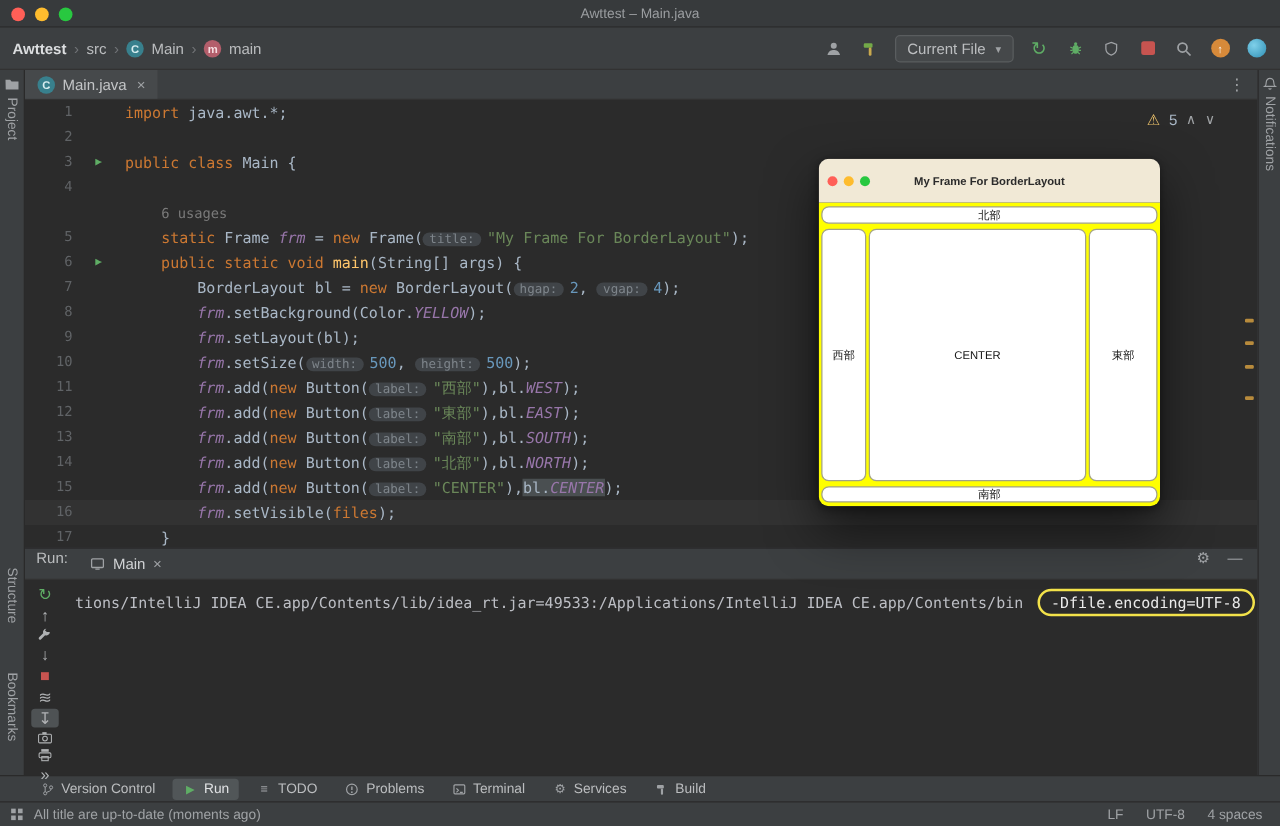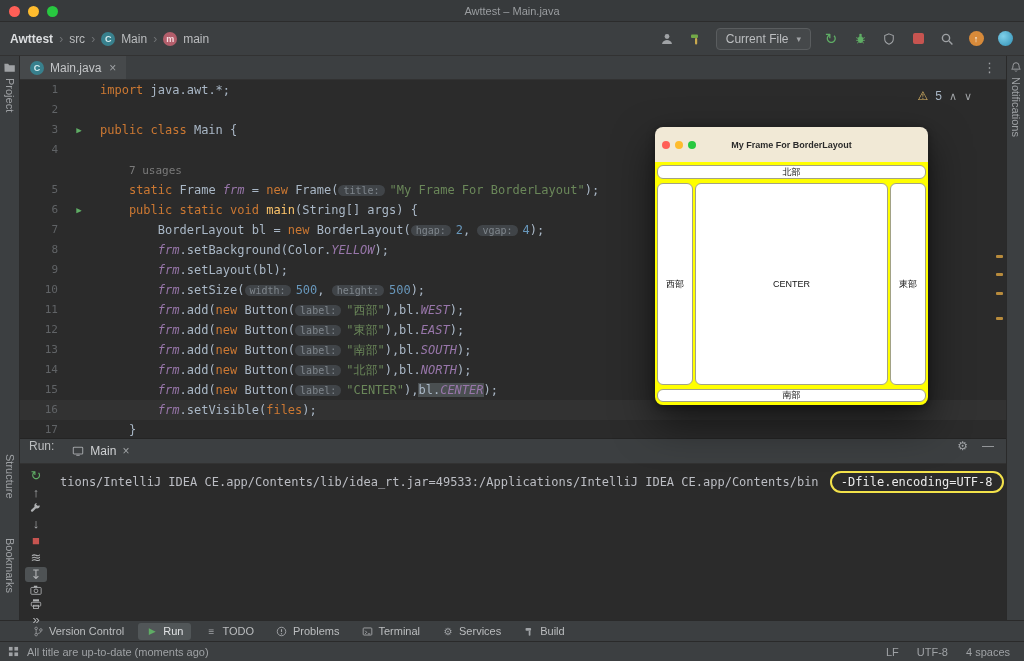--- a/index.html
+++ b/index.html
@@ -100,21 +100,21 @@
   .awt-titlebar { height:35px; background:#f1e9d6; position:relative; display:flex; align-items:center; flex:none; }
   .awt-tl { width:8px; height:8px; border-radius:50%; display:inline-block; margin-right:5px; }
   .awt-lights { display:flex; align-items:center; padding-left:7px; }
   .awt-title { position:absolute; left:0; right:0; text-align:center; font-size:9px; font-weight:bold; color:#2b2b2b; }
   .awt-body { flex:1; background:#ffff00; display:flex; flex-direction:column; gap:4px; padding:3px 2px; min-height:0; }
   .awt-btn { background:#ffffff; border:1px solid #a2a286; border-radius:6px; display:flex; align-items:center; justify-content:center; font-size:9px; color:#141414; }
   .awt-north { height:14px; flex:none;font-family:Liberation Mono, monospace; }
   .awt-mid { flex:1; display:flex; gap:2px; min-height:0; }
   .awt-west { width:36px; flex:none; }
   .awt-center { flex:1; }
-  .awt-east { width:36px; flex:none; }
+  .awt-east { width:55px; flex:none; }
   .awt-south { height:13px; flex:none; }
 
   svg { display:block; }
 </style>
 </head>
 <body>
 
 <div id="app">
 
   <header class="titlebar">
@@ -236,21 +236,21 @@
               <span class="code"><span class="tok-kw">public class </span><span class="tok-pl">Main {</span></span>
             </div>
             <div class="code-line">
               <span class="ln">4</span>
               <span class="gslot"></span>
               <span class="code"></span>
             </div>
             <div class="code-line">
               <span class="ln"></span>
               <span class="gslot"></span>
-              <span class="code"><span class="tok-pl">    </span><span class="tok-usages">7 usages</span></span>
+              <span class="code"><span class="tok-pl">    </span><span class="tok-usages">6 usages</span></span>
             </div>
             <div class="code-line">
               <span class="ln">5</span>
               <span class="gslot"></span>
               <span class="code"><span class="tok-pl">    </span><span class="tok-kw">static</span><span class="tok-pl"> Frame </span><span class="tok-fld">frm</span><span class="tok-pl"> = </span><span class="tok-kw">new</span><span class="tok-pl"> Frame(</span><span class="tok-hint">title:</span><span class="tok-str">"My Frame For BorderLayout"</span><span class="tok-pl">);</span></span>
             </div>
             <div class="code-line">
               <span class="ln">6</span>
               <span class="gslot">
                 <span class="run-arrow">▶</span>

